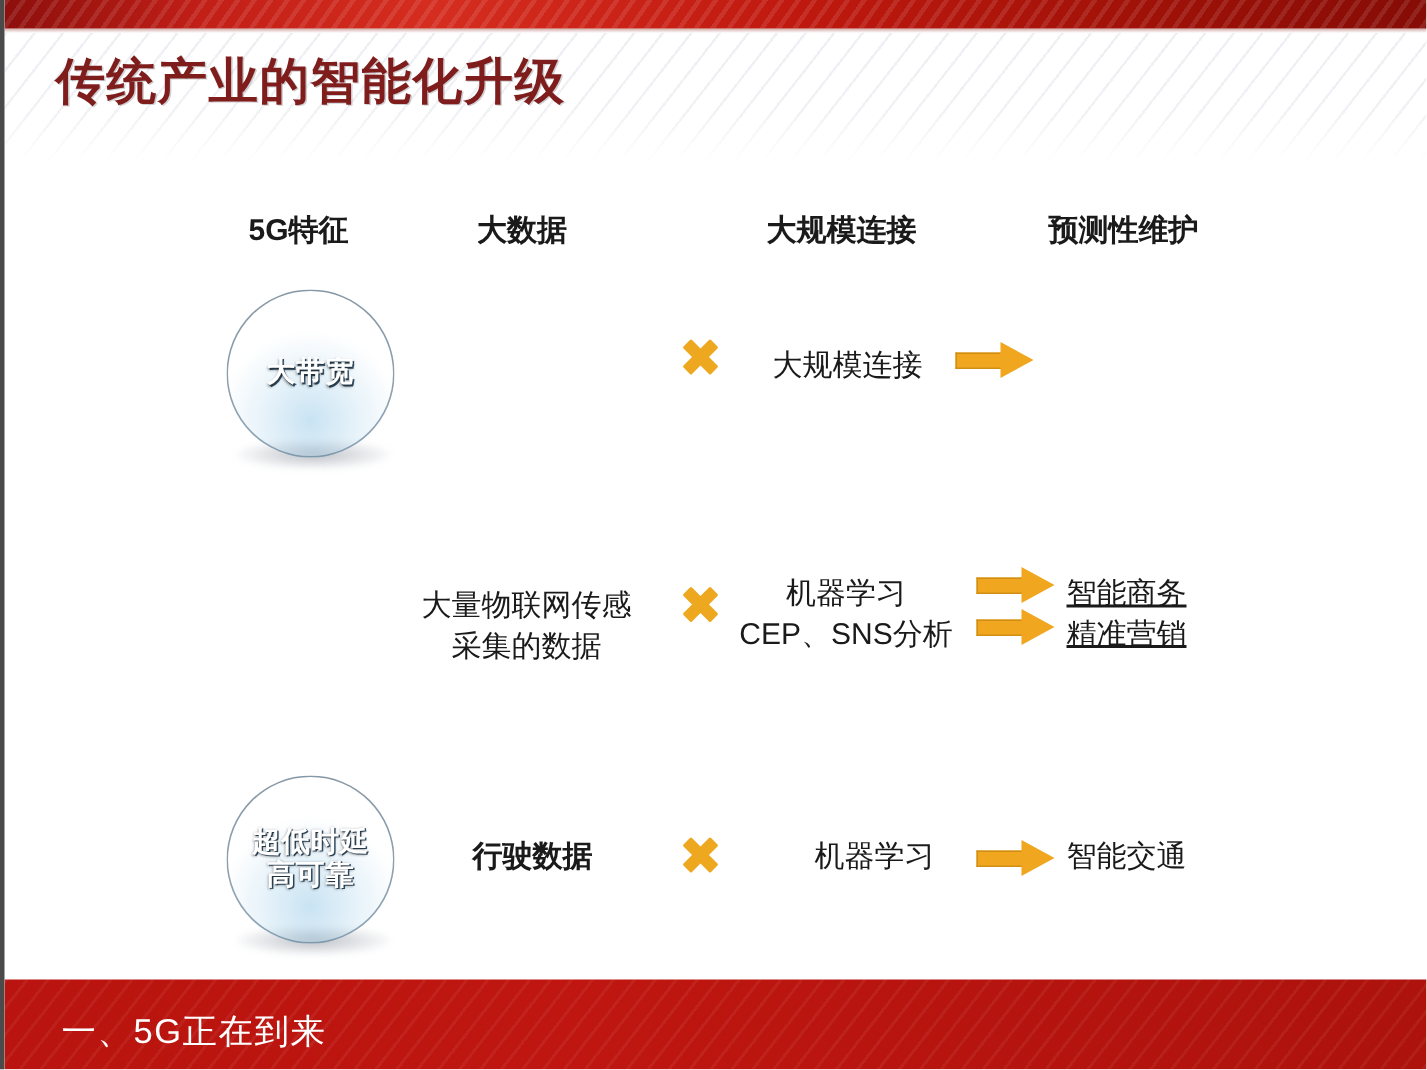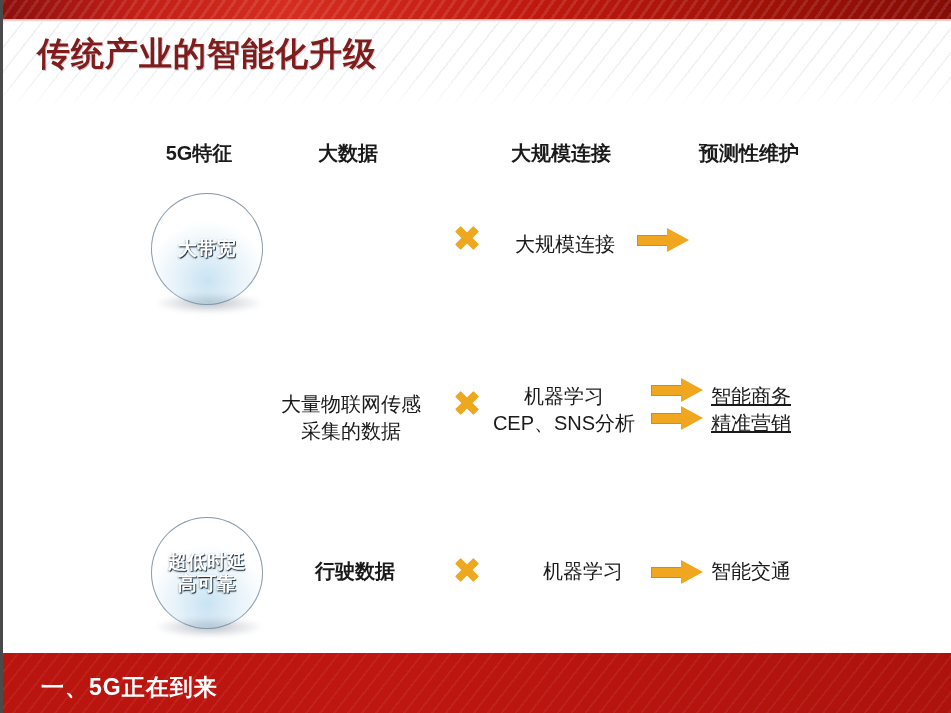--- a/index.html
+++ b/index.html
@@ -248,21 +248,21 @@
         rgba(255,255,255,0.055) 2px,
         rgba(0,0,0,0) 2px,
         rgba(0,0,0,0) 11px),
       linear-gradient(to right, #b9140f 0%, #bf1611 40%, #ad120c 100%);
   }
   .footer-text {
     position: absolute;
     left: 38px;
     top: 672px;
     font-size: 23px;
-    font-weight: bold;
+    font-weight: normal;
     color: #ffffff;
     letter-spacing: 1px;
     white-space: nowrap;
   }
 </style>
 </head>
 <body>
 
 <div id="slide">
 

